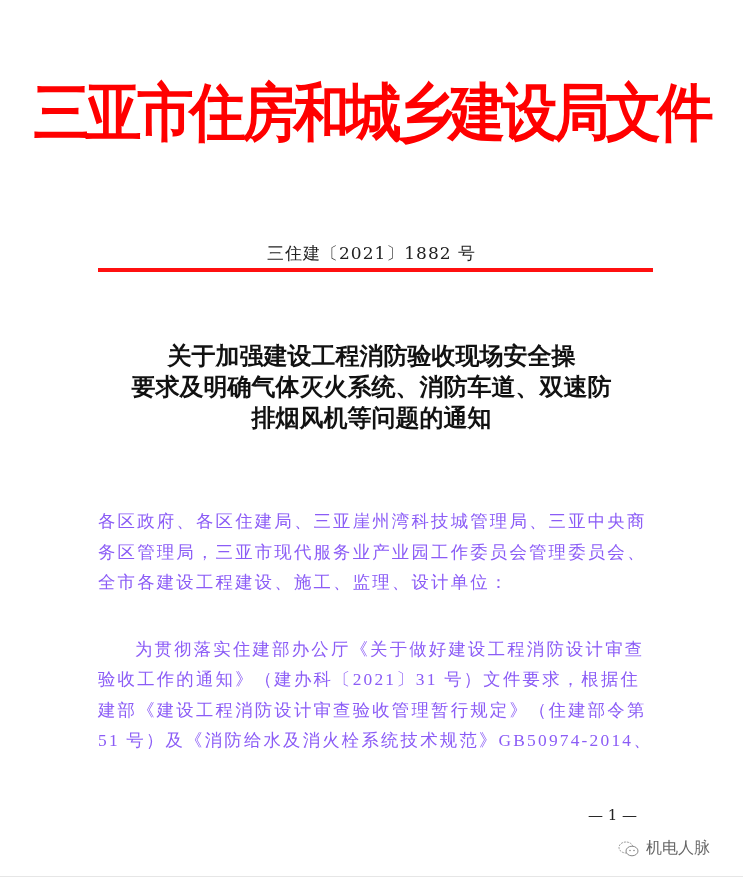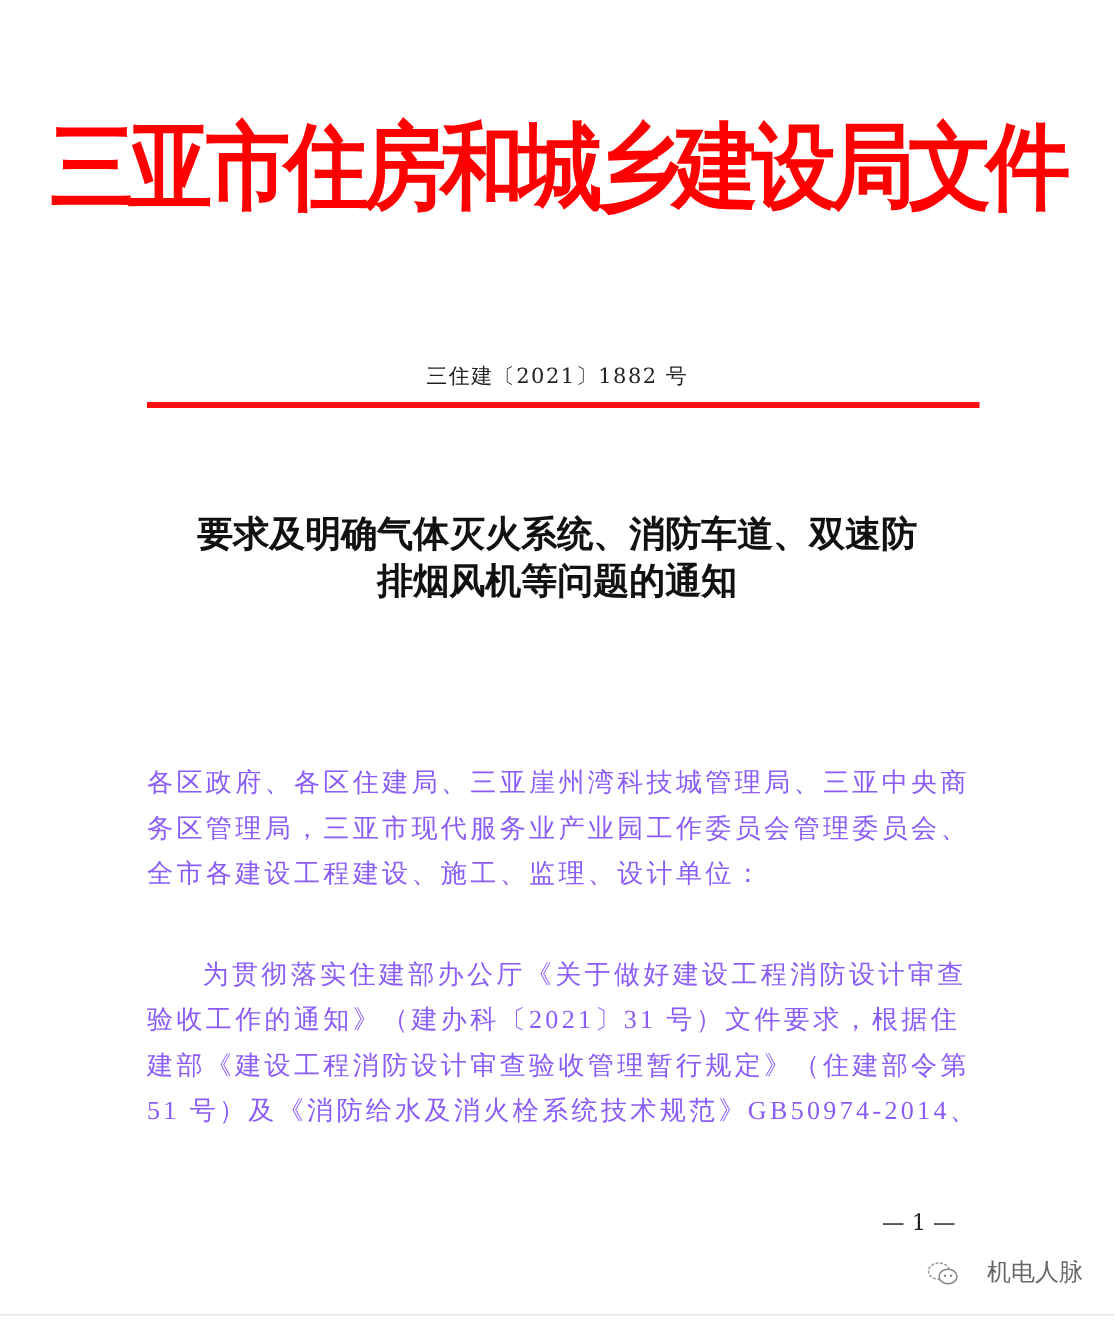--- a/index.html
+++ b/index.html
@@ -8,57 +8,58 @@
     font-family: "DejaVu Serif", "Liberation Serif", serif; color: #111;
   }
   .masthead {
     position: absolute; left: 0; top: 72px; width: 743px; text-align: center;
     color: #ff0000; font-family: "DejaVu Serif", serif; font-weight: bold;
     font-size: 56px; letter-spacing: -4px; line-height: 70px;
     transform: scaleY(1.12); transform-origin: top center;
   }
   .docno {
     position: absolute; left: 0; top: 242px; width: 743px; text-align: center;
-    font-size: 14px; letter-spacing: 1px; color: #222;
+    font-size: 17px; letter-spacing: 1px; color: #222;
   }
   .rule {
     position: absolute; left: 98px; top: 268px; width: 555px; height: 4px; background: #ff1010;
   }
   .title {
     position: absolute; left: 0; top: 340px; width: 743px; text-align: center;
     font-weight: bold; font-size: 24px; line-height: 31px; color: #111; letter-spacing: 0px;
   }
   .body {
     position: absolute; left: 98px; top: 506px; width: 558px;
     font-size: 17.4px; line-height: 30.5px; color: #8b5cf6; letter-spacing: 2.2px; font-family: Liberation Serif, serif;
   }
   .body p { margin: 0; }
   .body .indent { text-indent: 37px; margin-top: 36px; }
   .pageno {
     position: absolute; left: 588px; top: 806px; font-size: 15px; color: #222;
   }
   .watermark {
     position: absolute; left: 618px; top: 838px; font-size: 16px; color: #666;
-    font-family: "DejaVu Sans", sans-serif; display: flex; align-items: center; gap: 18px;
+    font-family: "DejaVu Sans", sans-serif; display: flex; align-items: center; gap: 6px;
   }
   .wm-icon { width: 22px; height: 16px; }
   .bottom-line {
     position: absolute; left: 0; top: 876px; width: 743px; height: 1px; background: #e6e6e6;
   }
 </style>
 </head>
 <body>
 
 <div class="masthead">三亚市住房和城乡建设局文件</div>
 
 <div class="docno">三住建〔2021〕1882 号</div>
 
 <div class="rule"></div>
 
 <div class="title">
+  <div>关于加强建设工程消防验收现场安全操</div>
   <div>要求及明确气体灭火系统、消防车道、双速防</div>
   <div>排烟风机等问题的通知</div>
 </div>
 
 <div class="body">
   <p>各区政府、各区住建局、三亚崖州湾科技城管理局、三亚中央商</p>
   <p>务区管理局，三亚市现代服务业产业园工作委员会管理委员会、</p>
   <p>全市各建设工程建设、施工、监理、设计单位：</p>
   <p class="indent">为贯彻落实住建部办公厅《关于做好建设工程消防设计审查</p>
   <p>验收工作的通知》（建办科〔2021〕31 号）文件要求，根据住</p>

